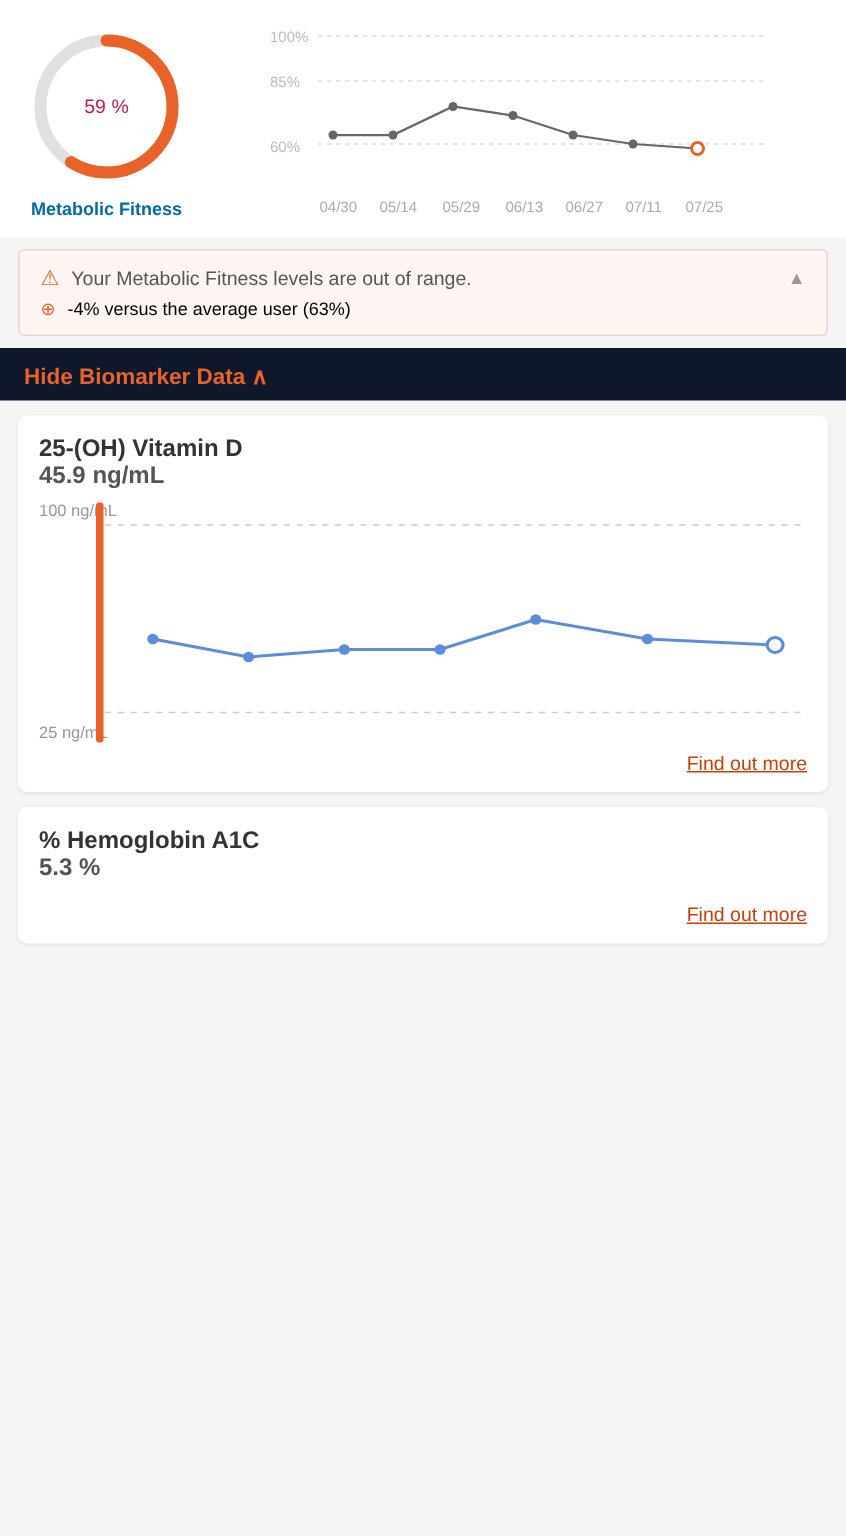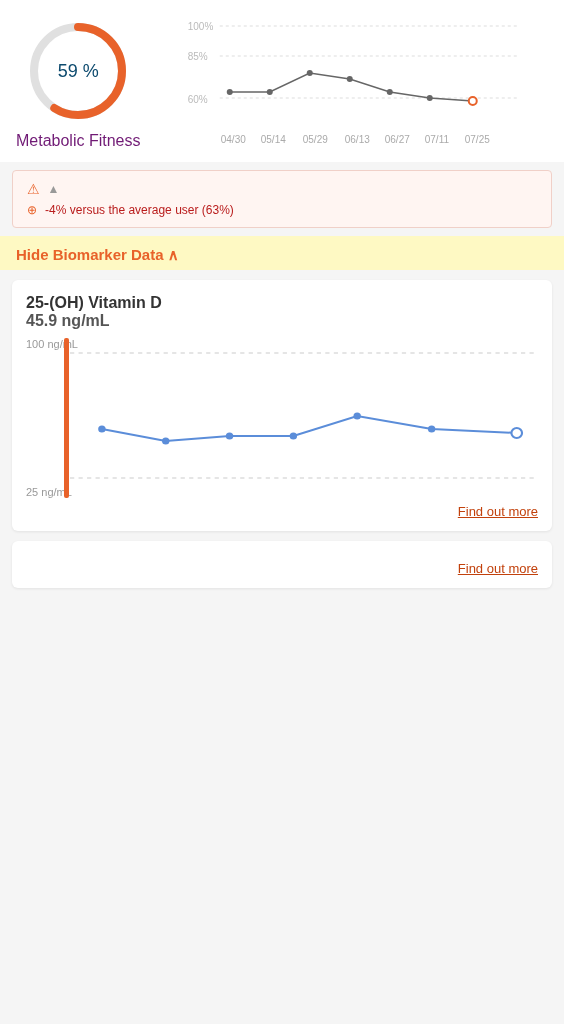--- a/index.html
+++ b/index.html
@@ -29,29 +29,29 @@
     .circle-container svg {
       width: 110px;
       height: 110px;
     }
 
     .circle-label {
       position: absolute;
       top: 50%;
       left: 50%;
       transform: translate(-50%, -50%);
-      font-size: 18px;
+      font-size: 13px;
       font-weight: 500;
-      color: #0c4a6e;
+      color: #be185d;
     }
 
     .metabolic-title {
-      font-size: 16px;
-      font-weight: 400;
-      color: #701a75;
+      font-size: 12px;
+      font-weight: 700;
+      color: #0369a1;
       margin-top: 6px;
       text-align: center;
     }
 
     .left-circle-area {
       display: flex;
       flex-direction: column;
       align-items: center;
     }
 
@@ -93,31 +93,31 @@
       margin-top: 6px;
     }
 
     .alert-sub-icon {
       font-size: 12px;
       color: #e8622a;
     }
 
     .alert-sub-text {
       font-size: 12px;
-      color: #b91c1c;
+      color: #000000;
     }
 
     .collapse-icon {
       color: #999;
       font-size: 12px;
     }
 
     .hide-biomarker {
       padding: 10px 16px 6px;
-      background: #fef9c3;
+      background: #0f172a;
     }
 
     .hide-biomarker-label {
       font-size: 15px;
       font-weight: 700;
       color: #e8622a;
       cursor: pointer;
     }
 
     .biomarker-card {
@@ -227,20 +227,21 @@
       <circle cx="202" cy="74" r="3" fill="#666"></circle>
       <circle cx="242" cy="80" r="3" fill="#666"></circle>
       <circle cx="285" cy="83" r="4" fill="#fff" stroke="#e8622a" stroke-width="2"></circle>
     </svg>
   </div>
 </div>
 
 <div class="alert-box">
   <div class="alert-row">
     <span class="alert-icon">⚠</span>
+    <span class="alert-text">Your Metabolic Fitness levels are out of range.</span>
     <span class="collapse-icon">▲</span>
   </div>
   <div class="alert-sub">
     <span class="alert-sub-icon">⊕</span>
     <span class="alert-sub-text">-4%  versus the average user (63%)</span>
   </div>
 </div>
 
 <div class="hide-biomarker">
   <span class="hide-biomarker-label">Hide Biomarker Data  ∧</span>
@@ -269,16 +270,20 @@
       <circle cx="340" cy="91" r="3.5" fill="#5b8dd9"></circle>
       <circle cx="420" cy="95" r="5" fill="#fff" stroke="#5b8dd9" stroke-width="2"></circle>
     </svg>
   </div>
   <div class="find-out-more">
     <a>Find out more</a>
   </div>
 </div>
 
 <div class="biomarker-card">
+  <div class="biomarker-header">
+    <span class="biomarker-name">% Hemoglobin A1C</span>
+    <span class="biomarker-value">5.3 %</span>
+  </div>
   <div class="find-out-more">
     <a>Find out more</a>
   </div>
 </div>
 
 </body></html>

